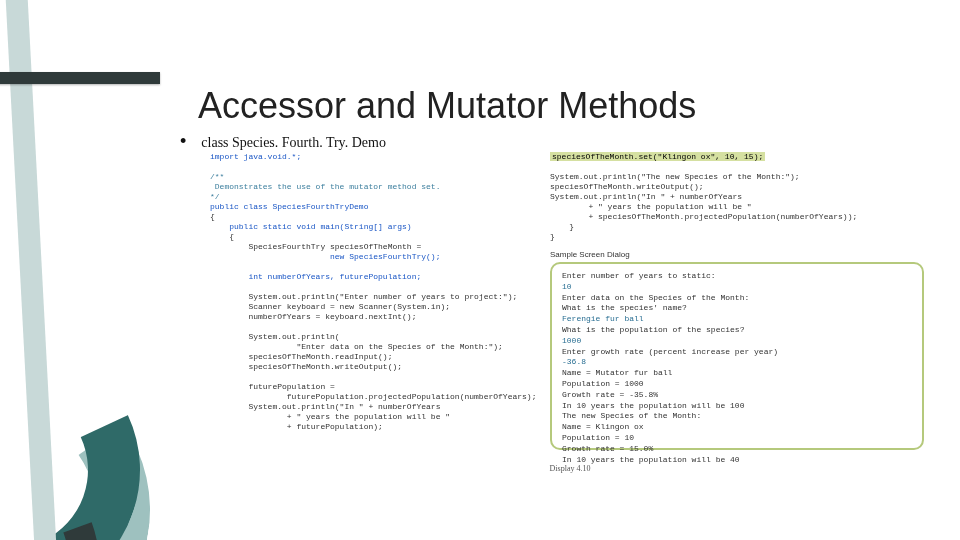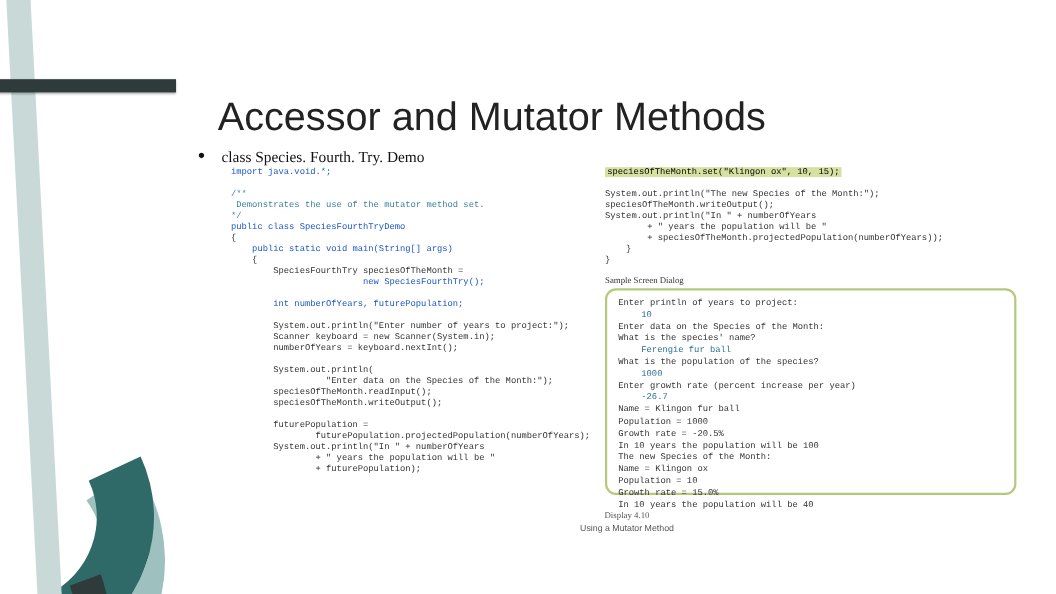--- a/index.html
+++ b/index.html
@@ -20,24 +20,24 @@
 
   .codearea { position: absolute; left: 210px; top: 152px; width: 720px; height: 380px; font-family: "Courier New", monospace; font-size: 8px; line-height: 1.25; }
   .codecol { position: absolute; top: 0; white-space: pre; }
   .col-left { left: 0; width: 330px; }
   .col-right { left: 340px; width: 380px; }
   .kw-comment { color: #3d7f9e; }
   .kw-blue { color: #1a56c5; }
   .kw-plain { color: #333; }
   .hl { background: #d5e0a1; padding: 0 2px; }
 
-  .samplelabel { position: absolute; left: 340px; top: 98px; font-family: Liberation Serif, serif; font-size: 8px; color: #333; text-align: right; }
+  .samplelabel { position: absolute; left: 340px; top: 98px; font-family: Liberation Sans, sans-serif; font-size: 8px; color: #333; text-align: right; }
 
   .dialogbox { position: absolute; left: 340px; top: 110px; width: 374px; height: 188px; border: 2px solid #b5c97c; border-radius: 10px; background: #fff; padding: 7px 10px; font-family: "Courier New", monospace; font-size: 8px; line-height: 1.35; color: #333; white-space: pre; }
-  .dialogbox .input { color: #2a6f93; margin-left: 21px; }
+  .dialogbox .input { color: #2a6f93; }
 
   .caption { position: absolute; left: 0; width: 720px; text-align: center; font-family: Arial, sans-serif; font-size: 8px; color: #555; }
   .cap1 { top: 312px; font-family: Liberation Serif, serif; }
   .cap2 { top: 324px; }
 </style>
 </head>
 <body>
 
 <div class="slide">
   <div class="leaf2"></div>
@@ -89,35 +89,34 @@
 <span class="kw-plain">System.out.println("The new Species of the Month:");</span>
 <span class="kw-plain">speciesOfTheMonth.writeOutput();</span>
 <span class="kw-plain">System.out.println("In " + numberOfYears</span>
 <span class="kw-plain">        + " years the population will be "</span>
 <span class="kw-plain">        + speciesOfTheMonth.projectedPopulation(numberOfYears));</span>
 <span class="kw-plain">    }</span>
 <span class="kw-plain">}</span></div>
 
     <div class="samplelabel">Sample Screen Dialog</div>
 
-    <div class="dialogbox"><span>Enter println of years to project:</span>
+    <div class="dialogbox"><span>Enter number of years to static:</span>
 <span class="input">10</span>
 <span>Enter data on the Species of the Month:</span>
 <span>What is the species' name?</span>
 <span class="input">Ferengie fur ball</span>
 <span>What is the population of the species?</span>
 <span class="input">1000</span>
 <span>Enter growth rate (percent increase per year)</span>
-<span class="input">-26.7</span>
-<span>Name = Klingon fur ball</span>
+<span class="input">-36.8</span>
+<span>Name = Mutator fur ball</span>
 <span>Population = 1000</span>
-<span>Growth rate = -20.5%</span>
+<span>Growth rate = -35.8%</span>
 <span>In 10 years the population will be 100</span>
 <span>The new Species of the Month:</span>
 <span>Name = Klingon ox</span>
 <span>Population = 10</span>
 <span>Growth rate = 15.0%</span>
 <span>In 10 years the population will be 40</span></div>
 
     <div class="caption cap1">Display 4.10</div>
-    <div class="caption cap2">Using a Mutator Method</div>
   </div>
 </div>
 
 </body></html>

